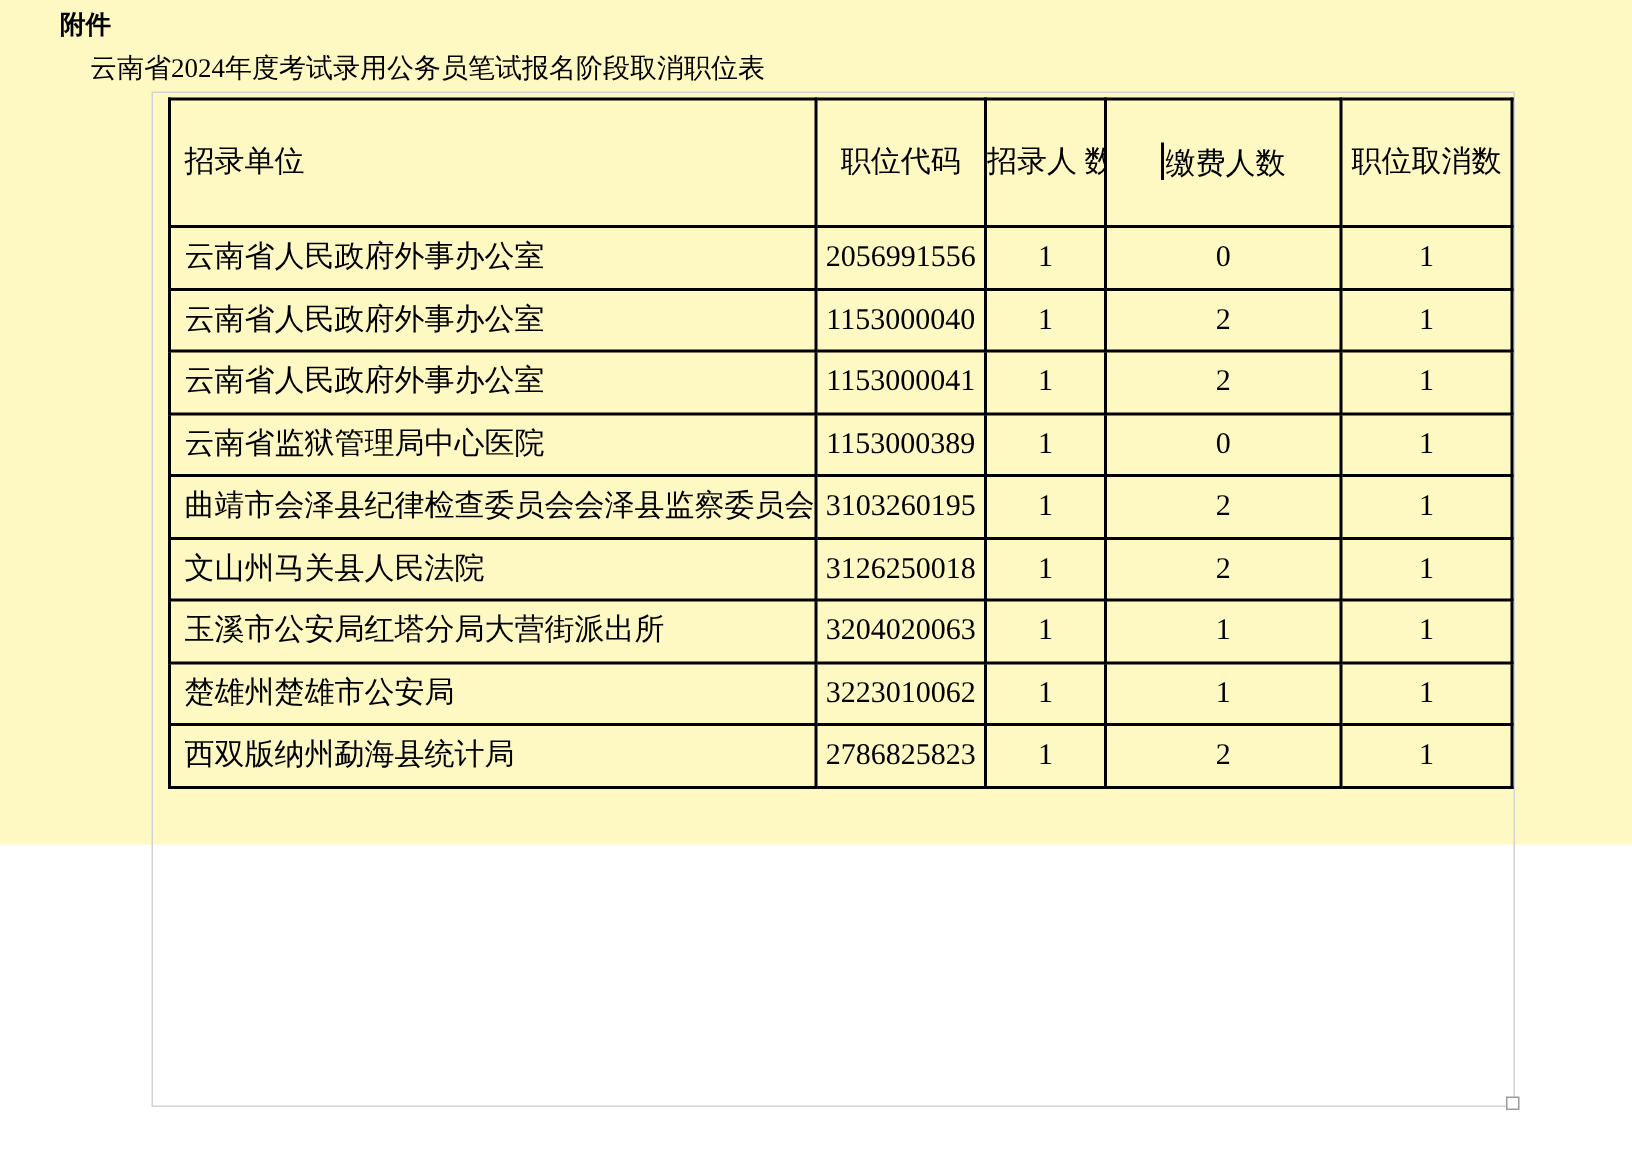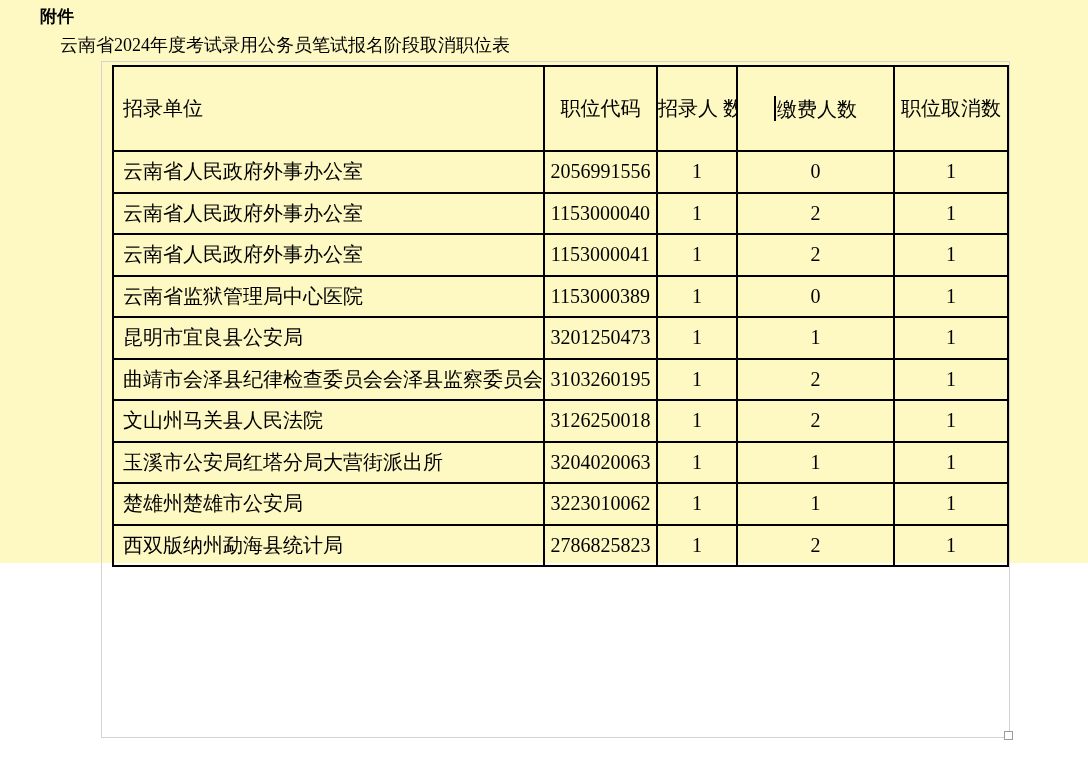--- a/index.html
+++ b/index.html
@@ -133,27 +133,20 @@
           <td>1</td>
         </tr>
         <tr>
           <td>云南省监狱管理局中心医院</td>
           <td>1153000389</td>
           <td>1</td>
           <td>0</td>
           <td>1</td>
         </tr>
         <tr>
-          <td>昆明市宜良县公安局</td>
-          <td>3201250473</td>
-          <td>1</td>
-          <td>1</td>
-          <td>1</td>
-        </tr>
-        <tr>
           <td>曲靖市会泽县纪律检查委员会会泽县监察委员会</td>
           <td>3103260195</td>
           <td>1</td>
           <td>2</td>
           <td>1</td>
         </tr>
         <tr>
           <td>文山州马关县人民法院</td>
           <td>3126250018</td>
           <td>1</td>

